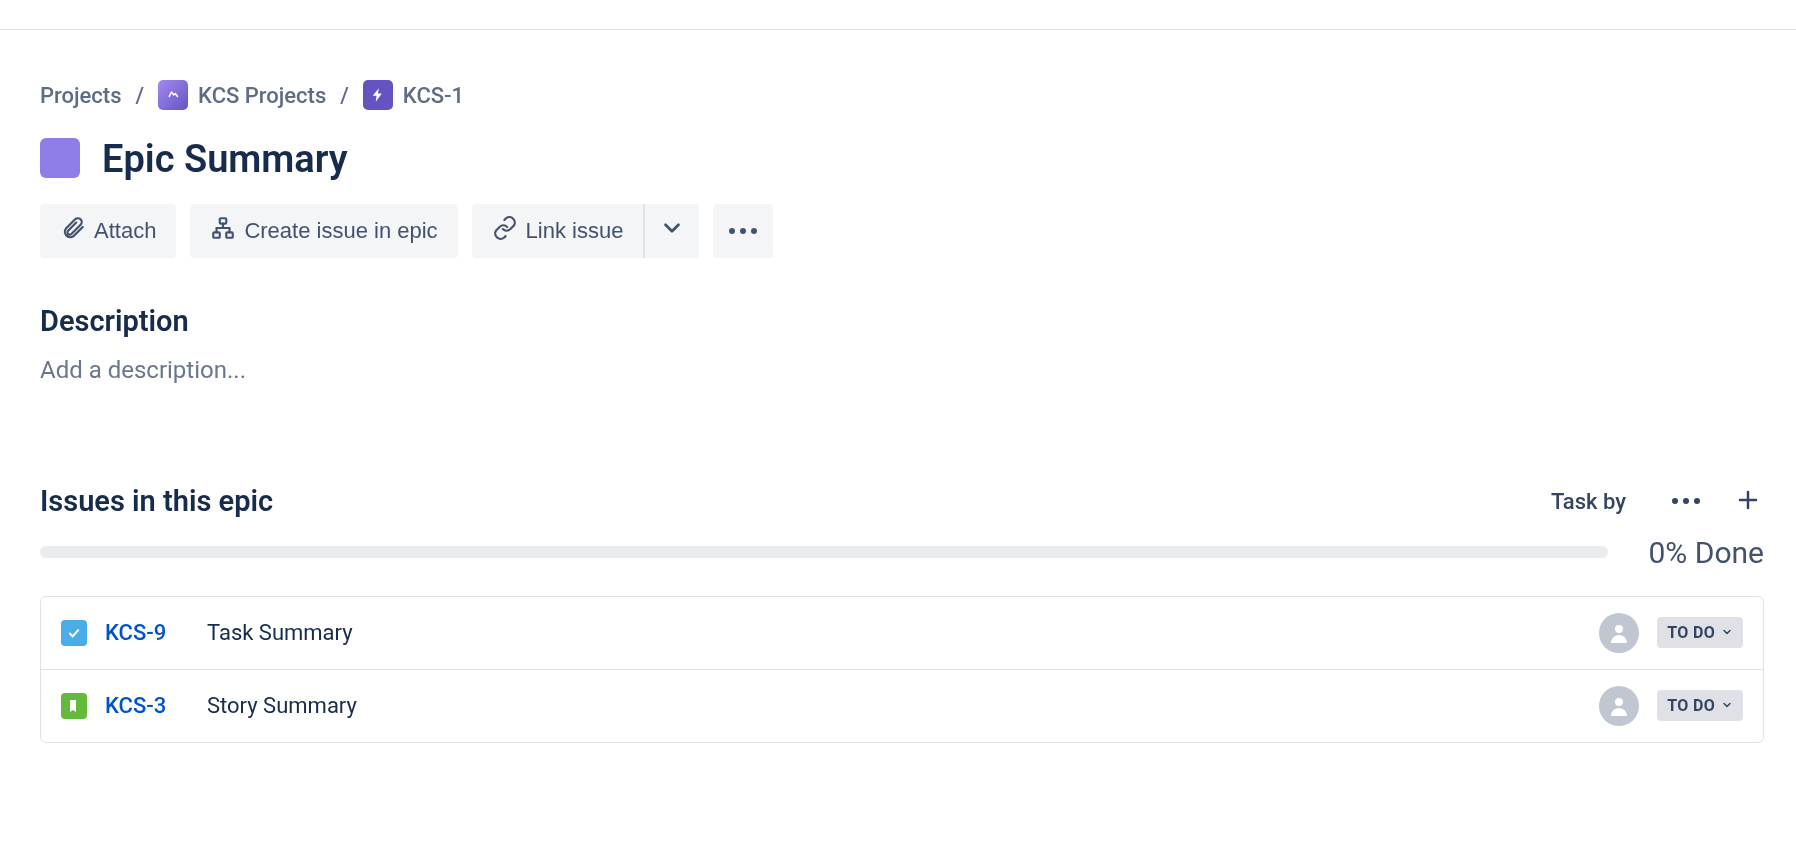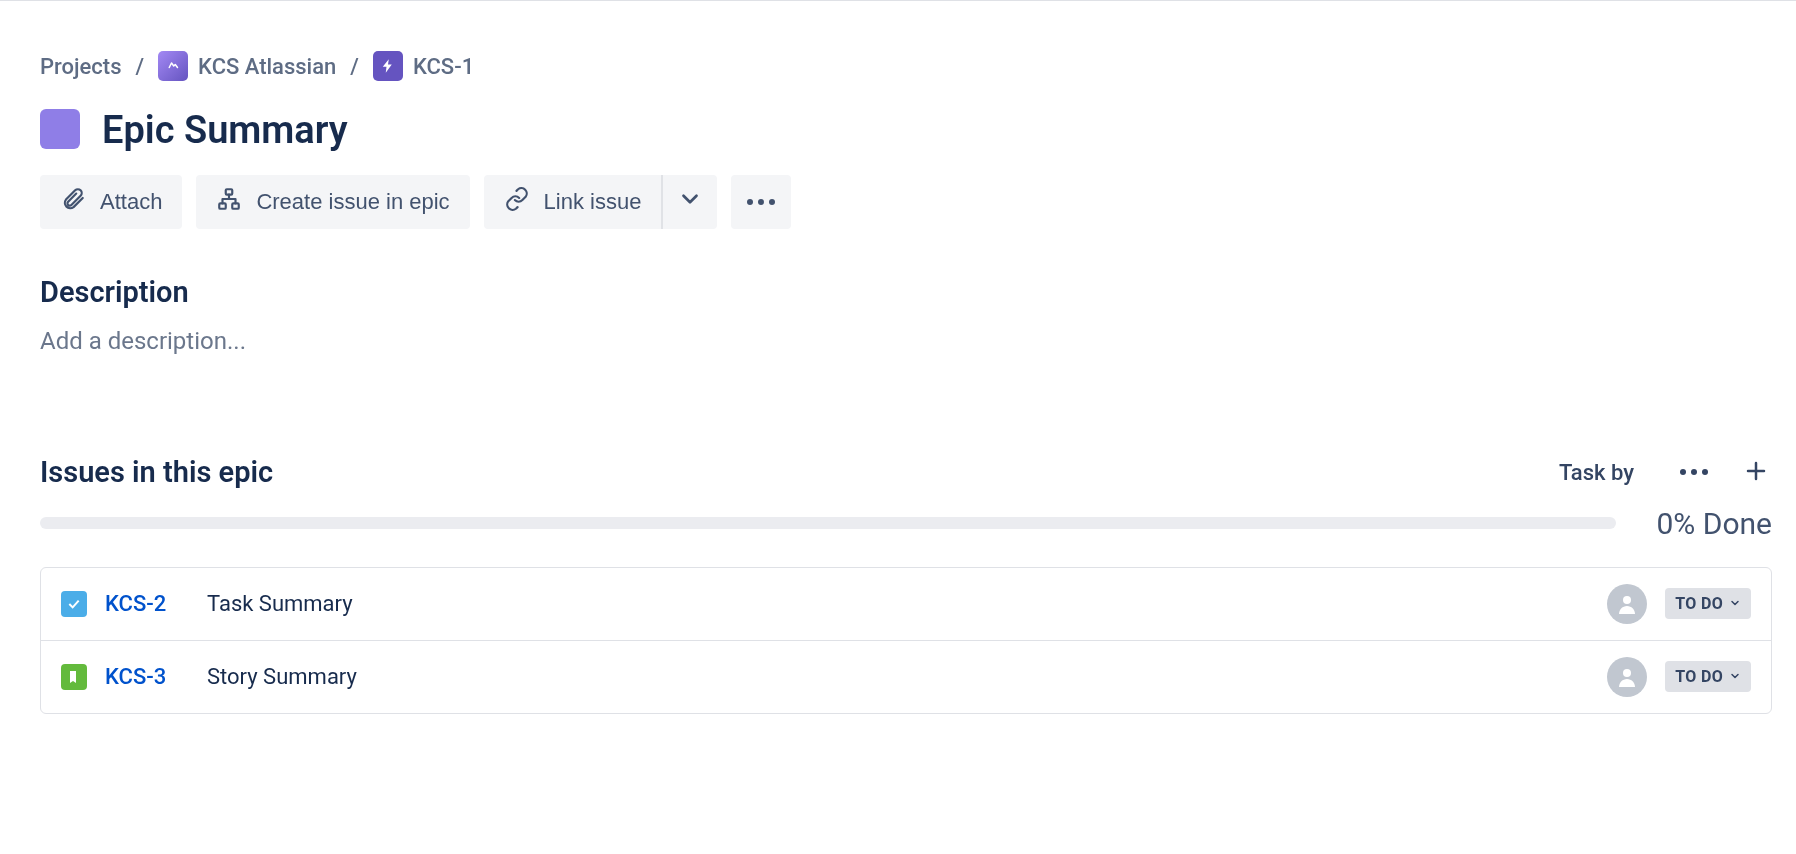--- a/index.html
+++ b/index.html
@@ -22,22 +22,23 @@
   }
   * { box-sizing: border-box; }
   html,body{
     margin:0; padding:0;
     font-family:-apple-system,BlinkMacSystemFont,"Segoe UI",Roboto,Helvetica,Arial,sans-serif;
     background:var(--white);
     color:var(--text-dark);
   }
   .page{
     width:1796px;
-    padding:50px 24px 40px 40px;
+    padding:50px 32px 40px 40px;
     border-top:1px solid var(--border);
+    margin-top:29px;
   }
 
   
   .breadcrumb{
     display:flex; align-items:center; gap:14px;
     font-size:22px; font-weight:500;
     color:var(--text-subtle);
     margin-bottom:28px;
   }
   .breadcrumb a{ color:var(--text-subtle); text-decoration:none; }
@@ -66,21 +67,21 @@
   }
 
   
   .actions{ display:flex; gap:14px; margin-bottom:46px;}
   .btn{
     background:var(--panel);
     border:none;
     border-radius:4px;
     height:54px;
     padding:0 20px;
-    display:flex; align-items:center; gap:14px;
+    display:flex; align-items:center; gap:8px;
     font-size:22px; font-weight:500;
     color:var(--panel-text);
     cursor:pointer;
   }
   .btn svg{width:26px;height:26px;stroke:currentColor;fill:none;}
   .btn-split{ display:flex;align-items:center;}
   .btn-split .btn.main{border-top-right-radius:0;border-bottom-right-radius:0;}
   .btn-split .btn.caret{
     border-top-left-radius:0;border-bottom-left-radius:0;
     border-left:2px solid #E0E2E6; padding:0 14px;
@@ -195,21 +196,21 @@
     <a href="#" class="crumb">
       <span>Projects</span>
     </a>
     <span class="sep">/</span>
     <a href="#" class="crumb">
       <span class="crumb-icon project">
         <svg viewBox="0 0 24 24">
             <path d="M7 14l3-6 3 4 2-2 3 4" stroke="white" stroke-width="2" fill="none" stroke-linecap="round" stroke-linejoin="round"></path>
           </svg>
       </span>
-      <span>KCS Atlassian</span>
+      <span>KCS Projects</span>
     </a>
     <span class="sep">/</span>
     <a href="#" class="crumb">
       <span class="crumb-icon epic">
         <svg viewBox="0 0 24 24">
             <path d="M13 3L5 13h5l-1 8 8-11h-5l1-7z" fill="white"></path>
           </svg>
       </span>
       <span>KCS-1</span>
     </a>
@@ -306,21 +307,21 @@
     <div class="progress-text">0% Done</div>
   </div>
 
   <div class="issue-list" id="issue-list">
       <div class="issue-row">
         <span class="type-icon task">
           <svg viewBox="0 0 24 24">
             <path d="M5 12l5 5L19 7"></path>
           </svg>
         </span>
-        <a class="issue-key">KCS-2</a>
+        <a class="issue-key">KCS-9</a>
         <span class="issue-summary">Task Summary</span>
         <span class="avatar">
           <svg viewBox="0 0 24 24">
             <circle cx="12" cy="8" r="4"></circle>
             <path d="M4 22c0-4.4 3.6-8 8-8s8 3.6 8 8"></path>
           </svg>
         </span>
         <span class="status-badge">
           <span>TO DO</span>
           <span><svg viewBox="0 0 24 24" fill="none" stroke="currentColor" stroke-width="3" stroke-linecap="round" stroke-linejoin="round">

